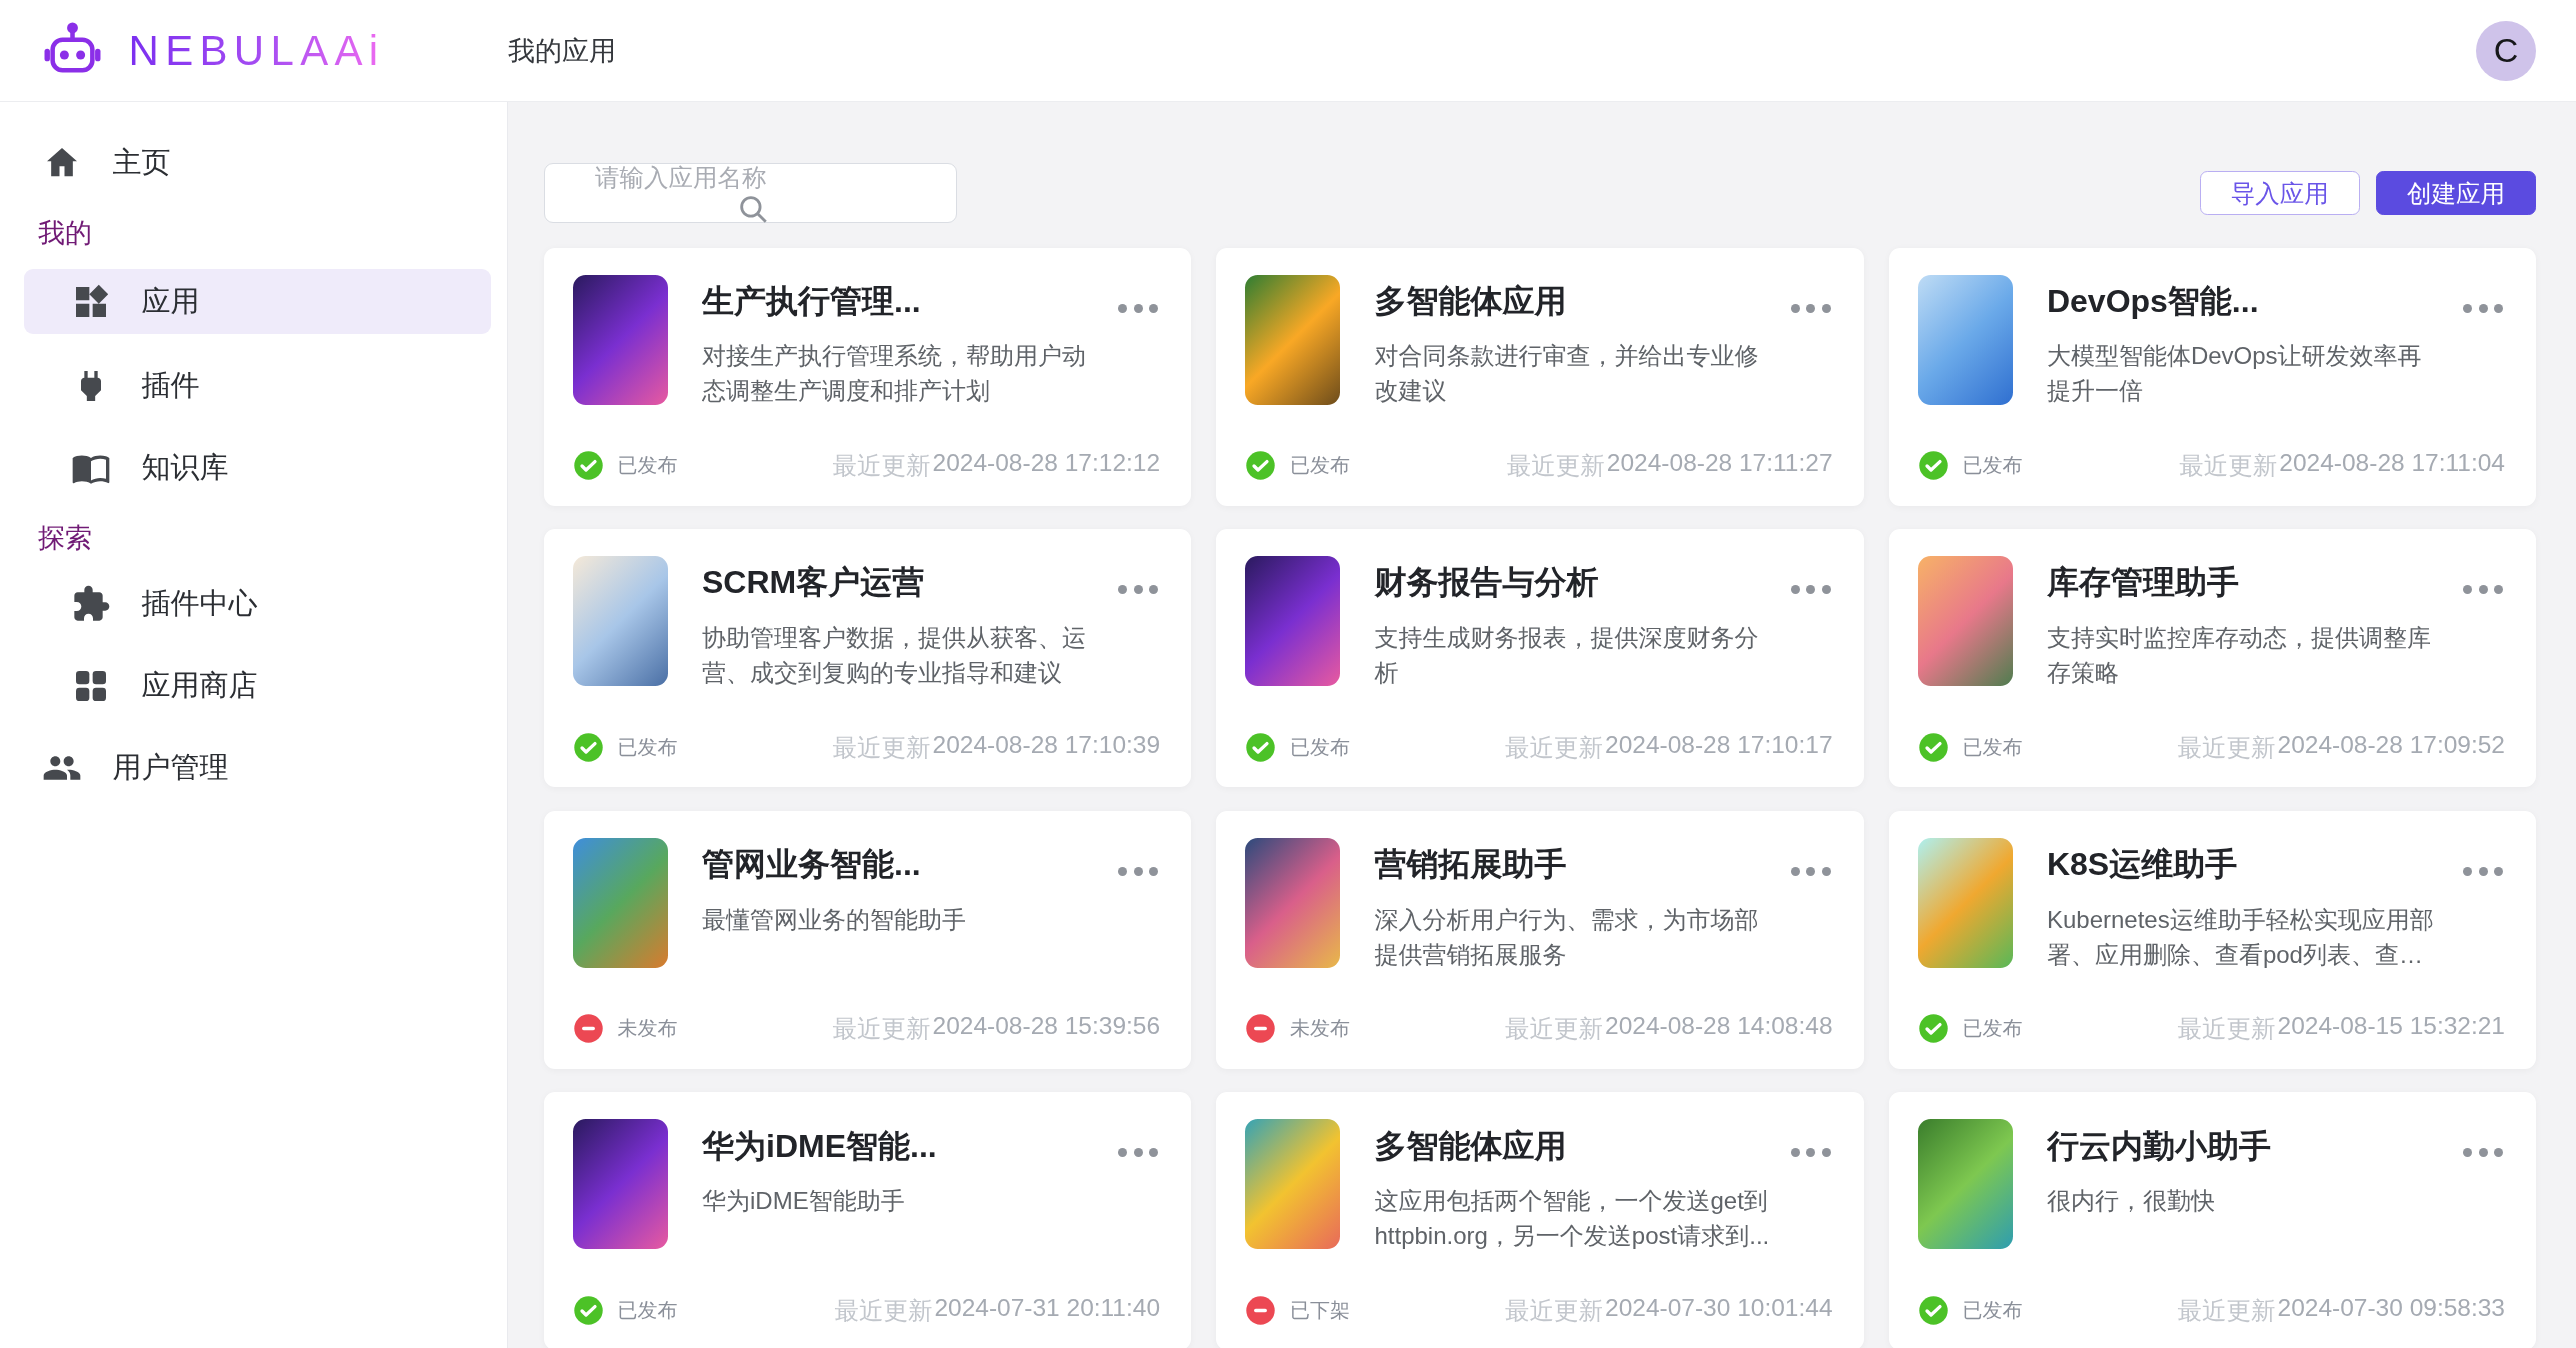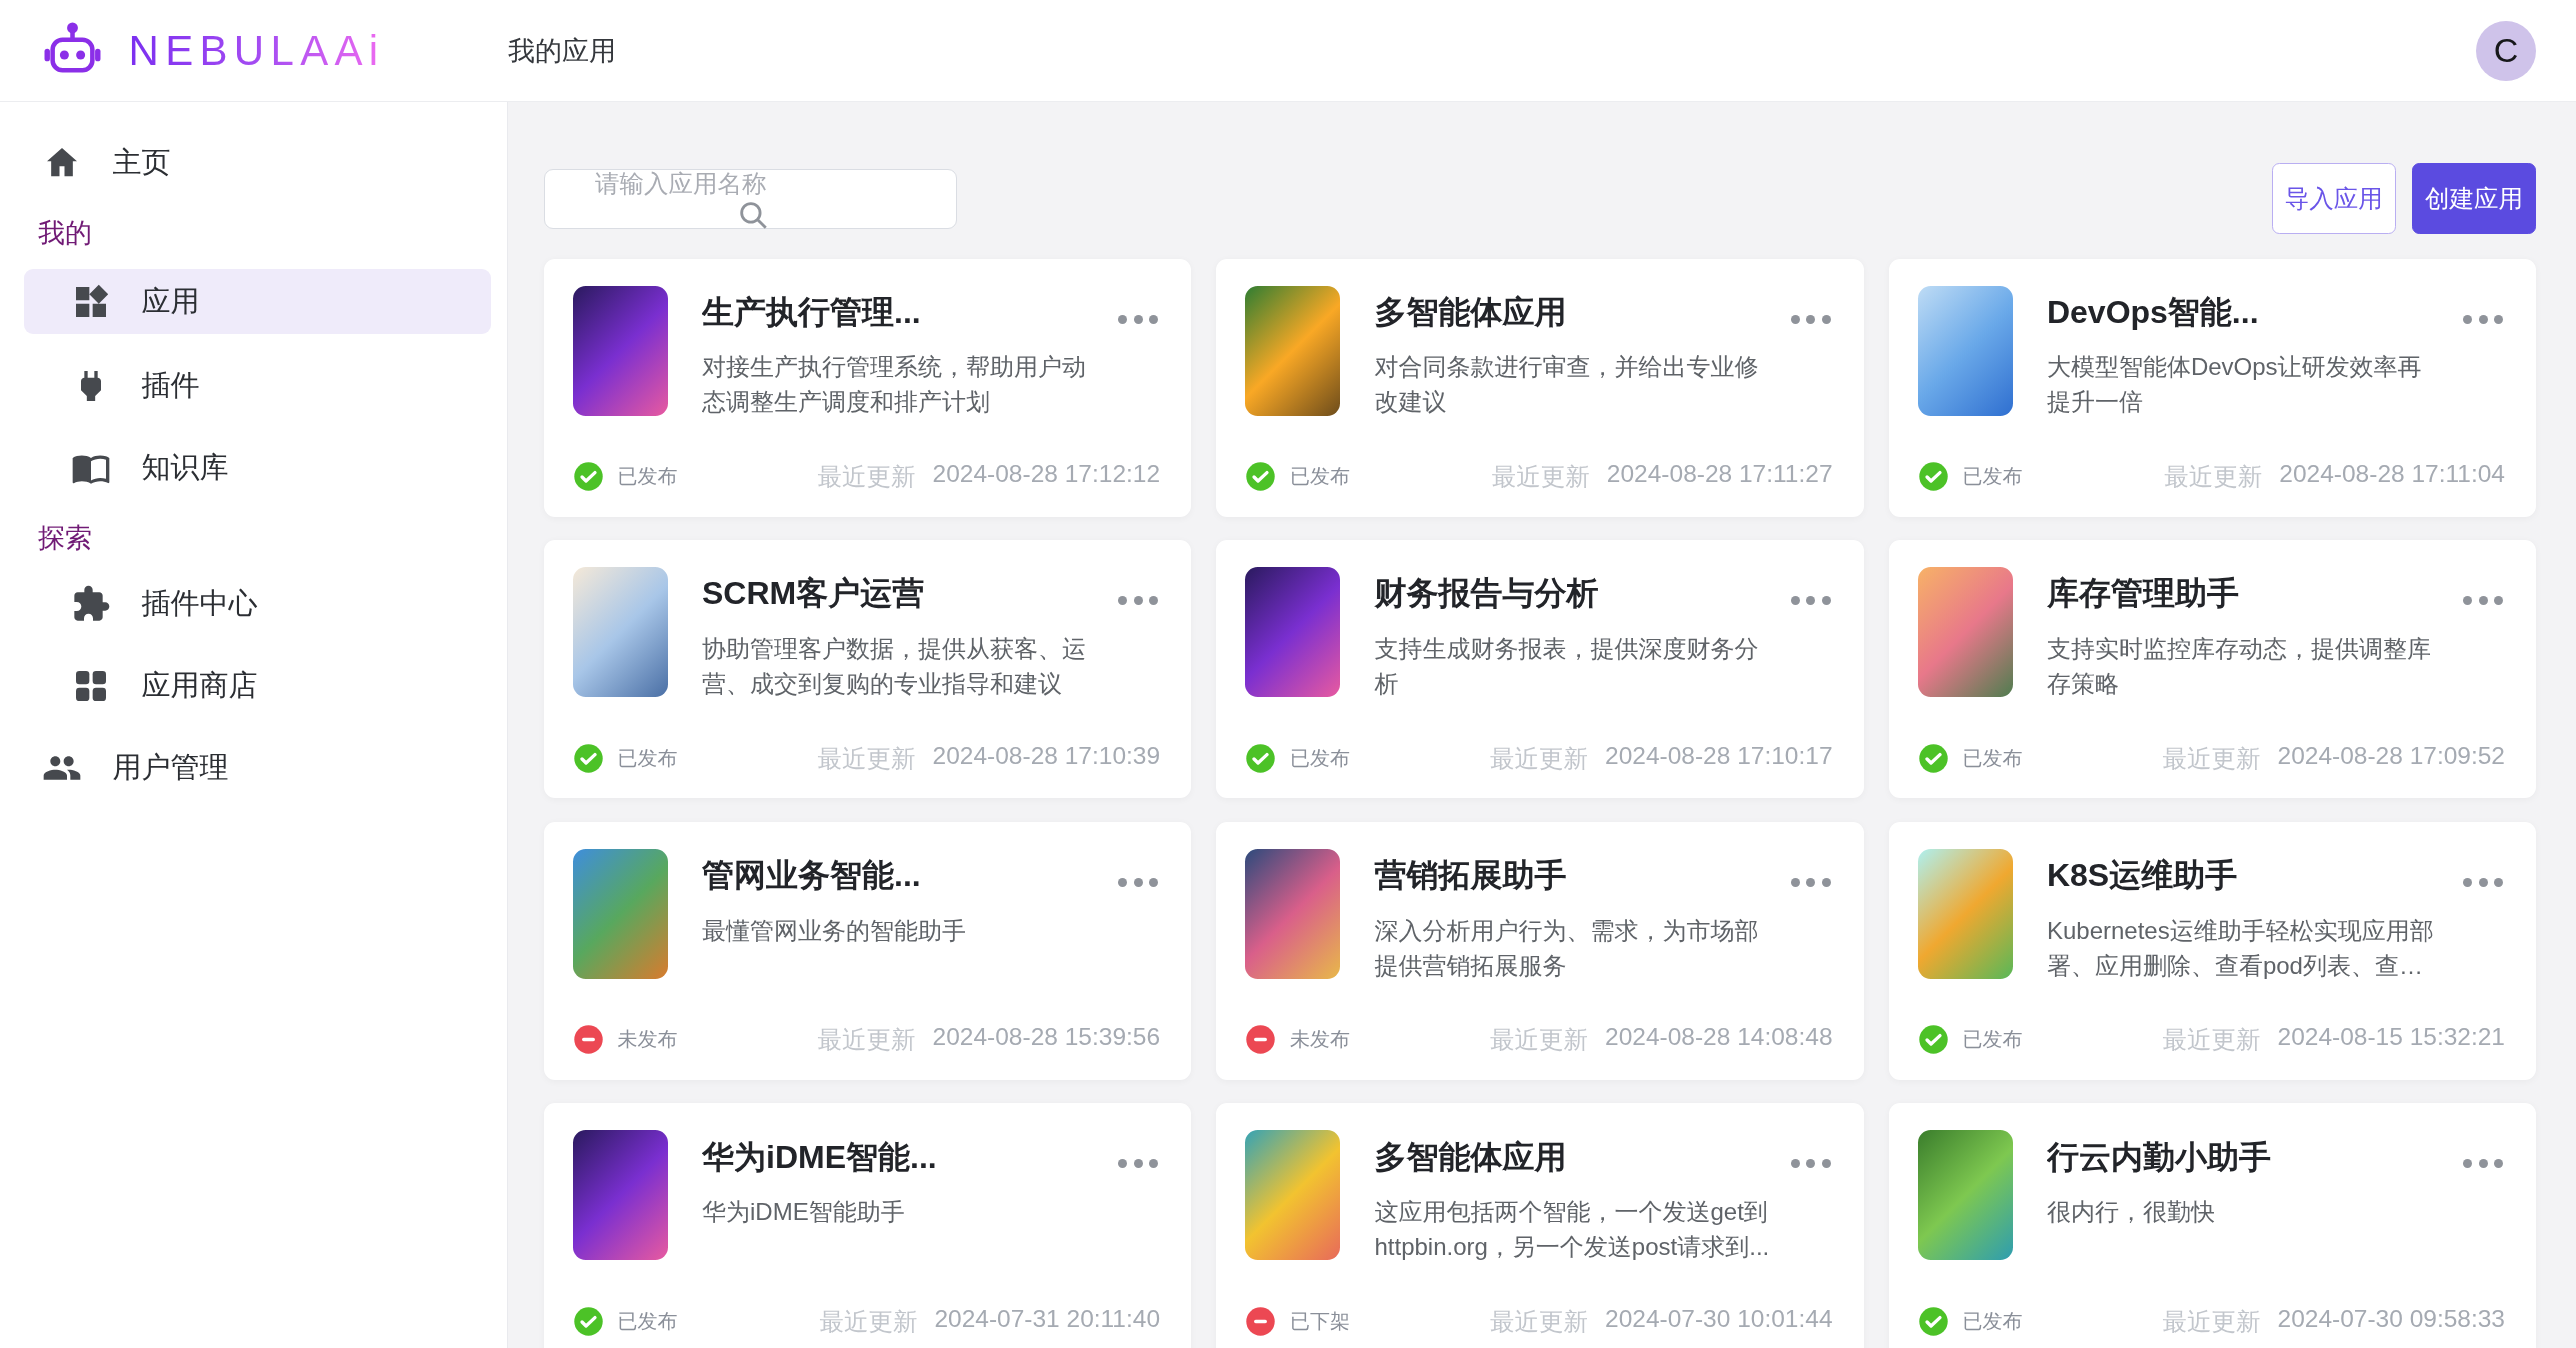--- a/index.html
+++ b/index.html
@@ -52,21 +52,21 @@
     border:1.8px solid #dadde3; border-radius:9px;
     display:flex; align-items:center; padding:0 18px 0 22px;flex-direction:column;
   }
   .search-box input {
     border:none; outline:none; flex:1; font-size:24.5px; color:#333;
     font-family:inherit; background:transparent;
   }
   .search-box input::placeholder { color:#a9acb3; }
   .search-box svg { width:34px; height:34px; stroke:#8f939a; flex:none; }
   .toolbar-btns { margin-left:auto; display:flex; gap:16.3px; }
-  .btn { height:71px; border-radius:7.3px; font-size:24.5px; padding:0 12px;
+  .btn { height:44px; border-radius:7.3px; font-size:24.5px; padding:0 30px;
          display:flex; align-items:center; cursor:pointer; font-family:inherit; }
   .btn-outline { background:#fff; border:1.8px solid #b9aef2; color:#6a55e8; }
   .btn-primary { background:#5b4be0; border:1.8px solid #5b4be0; color:#ffffff; }
 
   
   .grid {
     margin-top:24.5px; display:grid;
     grid-template-columns:repeat(3, 1fr);
     grid-auto-rows:258px; gap:23.6px 25.4px;
   }
@@ -86,21 +86,21 @@
   .card-desc {
     margin-top:14.5px; font-size:24px; color:#5f6368; line-height:35px;
     display:-webkit-box; -webkit-line-clamp:2; -webkit-box-orient:vertical; overflow:hidden;
   }
   .dots { position:absolute; top:56px; right:33px; display:flex; gap:6.3px; cursor:pointer; }
   .dots i { width:9px; height:9px; border-radius:50%; background:#8f939a; }
 
   .card-footer { margin-top:auto; display:flex; align-items:center; }
   .status { display:flex; align-items:center; gap:13.6px; font-size:20px; color:#8a8f99; }
   .status svg { width:31px; height:31px; }
-  .updated { margin-left:auto; font-size:24.5px; display:flex; gap:17px; }
+  .updated { margin-left:auto; font-size:24.5px; display:flex; gap:2px; }
   .updated .lbl  { color:#c2c6cc; }
   .updated .time { color:#a5aab2; }
 </style>
 </head>
 <body>
 
 <div class="header">
   <div class="logo">
     <svg width="65" height="65" viewBox="0 0 72 72" fill="none">
       <circle cx="36" cy="11" r="6" fill="#8b2fe8"></circle>

